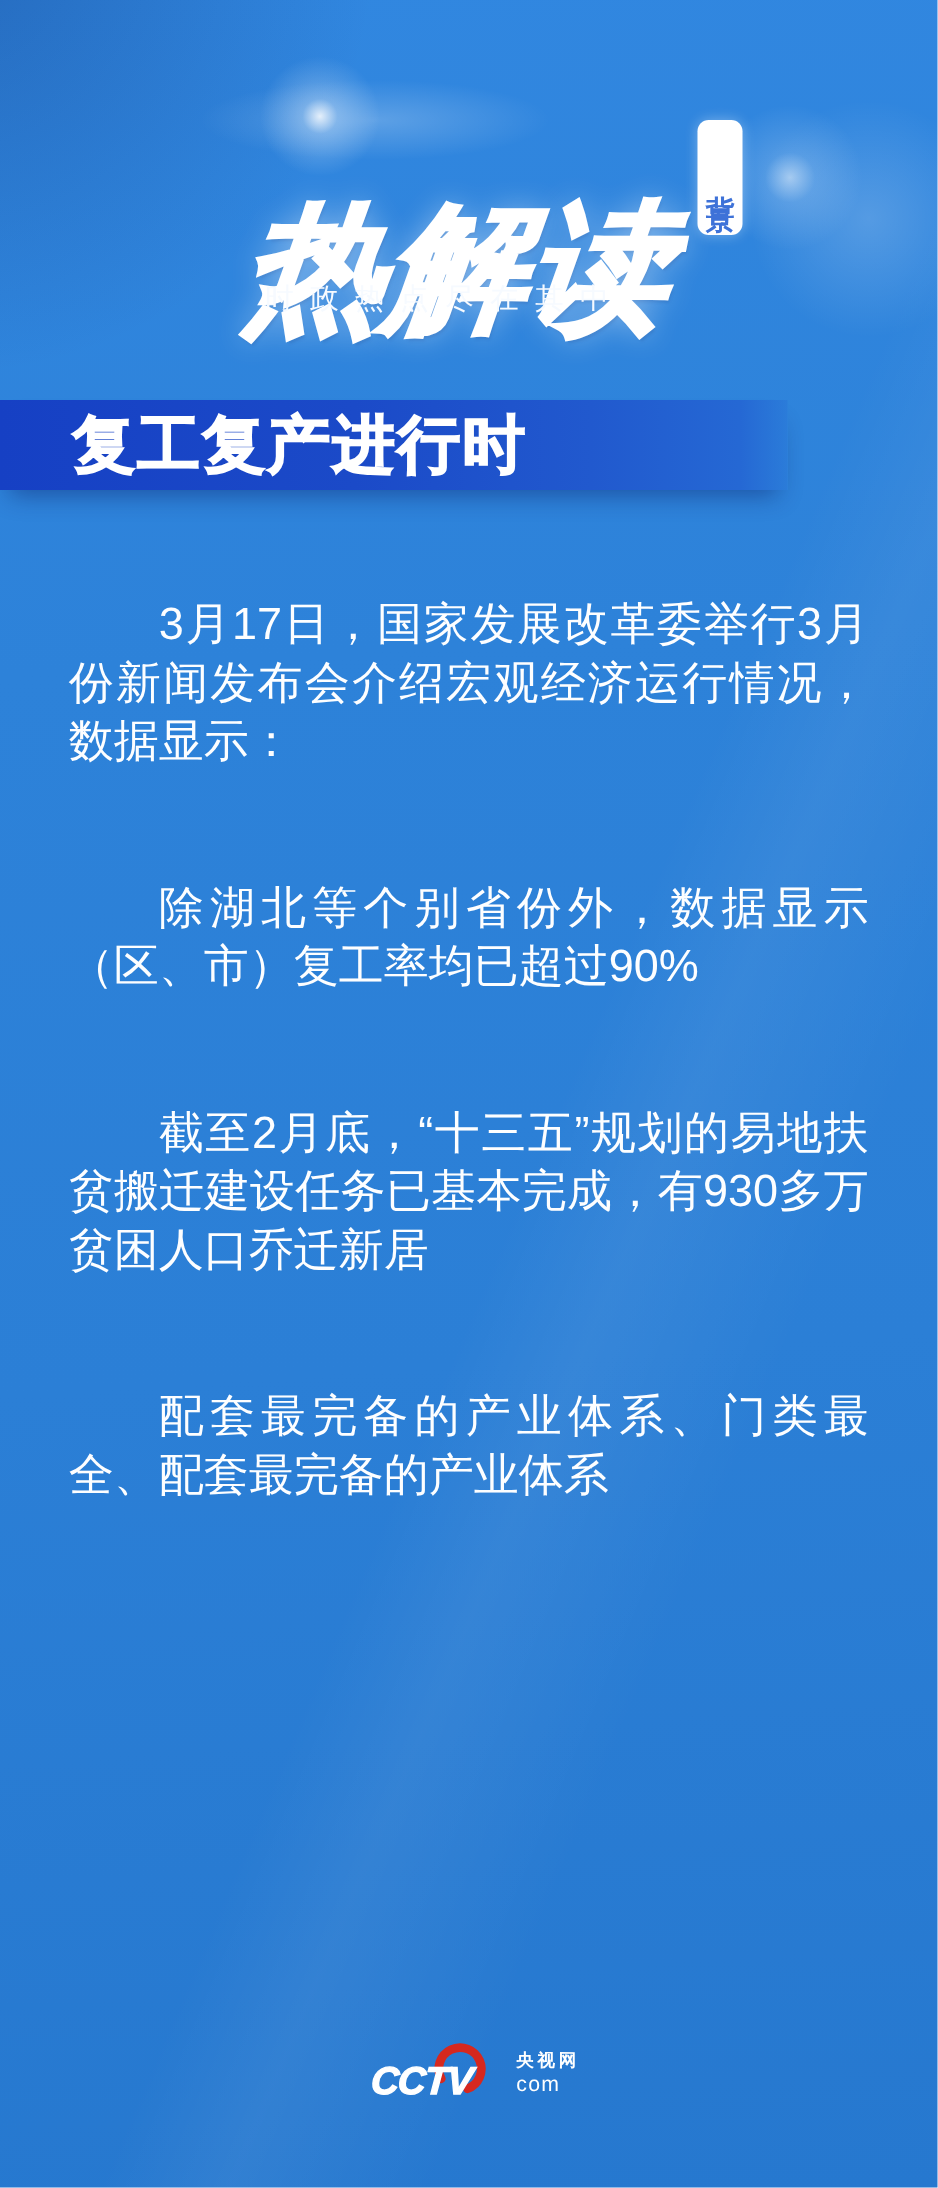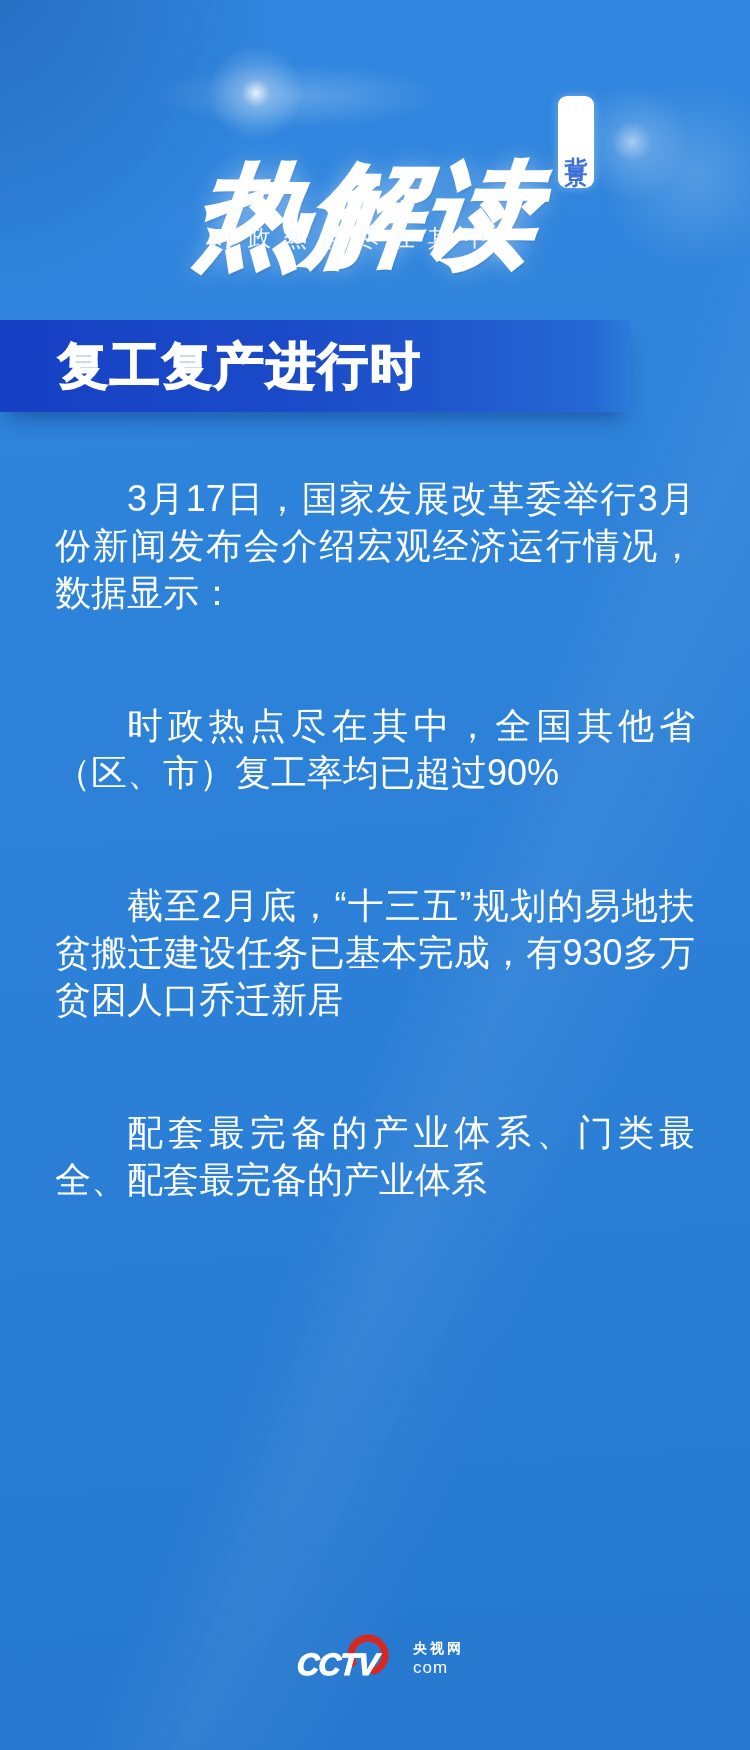--- a/index.html
+++ b/index.html
@@ -41,21 +41,21 @@
     padding-top:6px;
   }
   .tagline{
     position:absolute;left:212px;top:221px;
     font-size:23px;line-height:34px;font-weight:400;
     letter-spacing:13px;white-space:nowrap;
     color:#f6faff;
   }
   
   .banner{
-    position:absolute;left:0;top:320px;width:630px;height:92px;
+    position:absolute;left:0;top:320px;width:630px;height:72px;
     background:linear-gradient(90deg,#1640c4 0%, #1b4ac8 45%, #2159ce 75%, #2568d4 94%, rgba(37,110,214,.35) 100%);
     display:flex;align-items:center;
     box-shadow:0 12px 20px -8px rgba(8,25,95,.45);
   }
   .banner span{
     padding-left:58px;
     font-size:50px;font-weight:700;letter-spacing:2px;
     -webkit-text-stroke:1.5px #ffffff;
     color:#ffffff;white-space:nowrap;
   }
@@ -102,21 +102,21 @@
   </div>
 
   <div class="tagline">时政热点尽在其中</div>
 
   <div class="banner">
     <span>复工复产进行时</span>
   </div>
 
   <main class="body-copy">
     <p>3月17日，国家发展改革委举行3月份新闻发布会介绍宏观经济运行情况，数据显示：</p>
-    <p>时政热点尽在其中，全国其他省（区、市）复工率均已超过90%</p>
+    <p>除湖北等个别省份外，数据显示（区、市）复工率均已超过90%</p>
     <p>截至2月底，“十三五”规划的易地扶贫搬迁建设任务已基本完成，有930多万贫困人口乔迁新居</p>
     <p>配套最完备的产业体系、门类最全、配套最完备的产业体系</p>
   </main>
 
   <div class="logo">
     <svg class="swoosh" viewBox="0 0 44 44">
       <path d="M 6 29 A 17 17 0 1 1 27 37" fill="none" stroke="#d6281f" stroke-width="7" stroke-linecap="round"></path>
     </svg>
     <div class="wordmark">CCTV</div>
     <div class="right-col">

